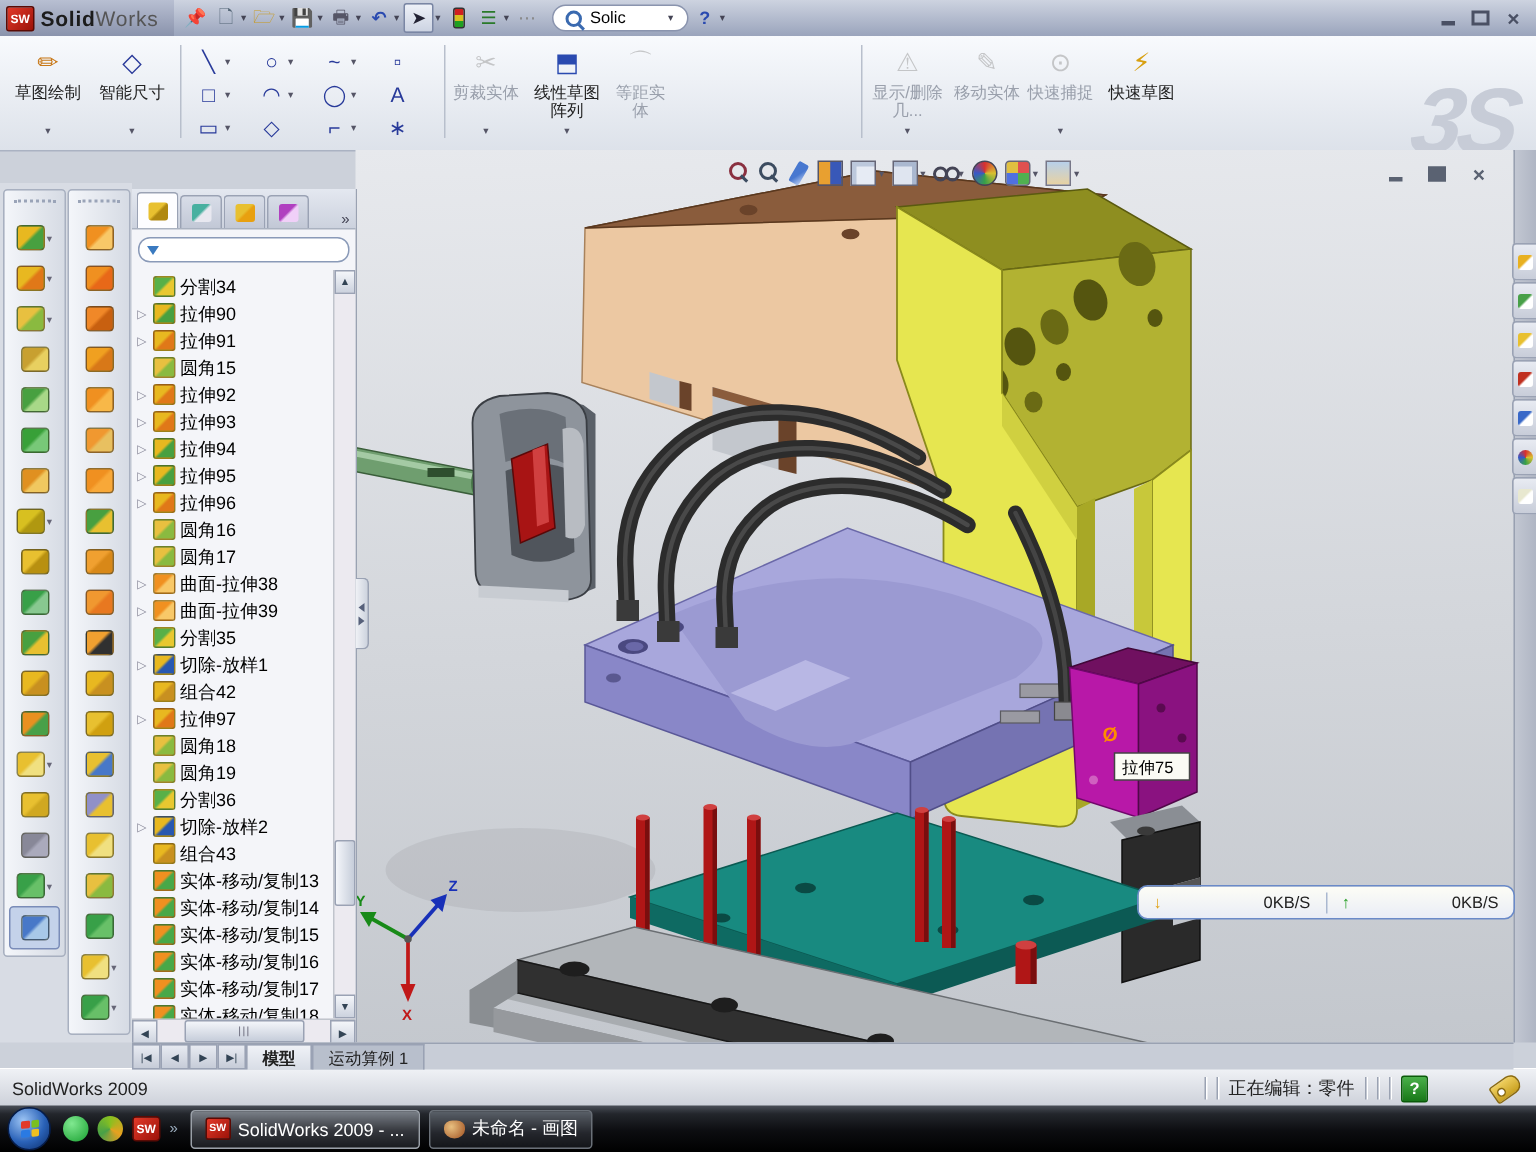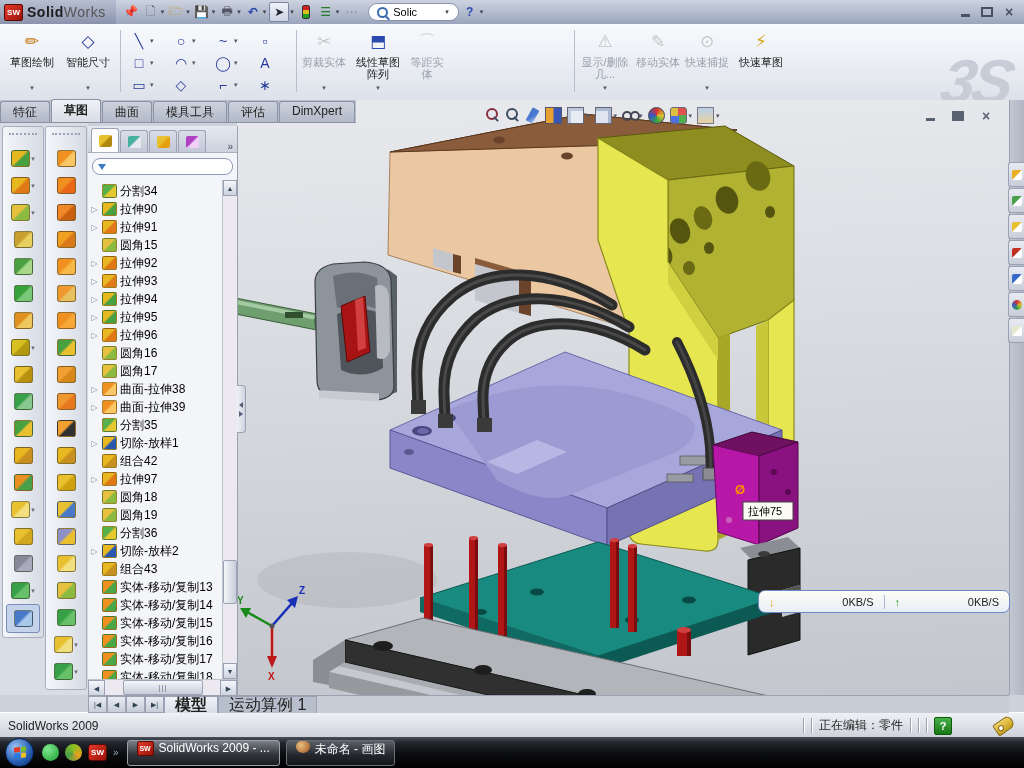--- a/index.html
+++ b/index.html
@@ -144,21 +144,21 @@
     background:linear-gradient(90deg,#c2c7d2,#aeb4c2);border-left:1px solid #98a0b0}
   #tp-tabs{position:absolute;left:-2px;top:62px;display:flex;flex-direction:column;gap:1px}
   .tp-tab{width:16px;height:23px;background:linear-gradient(#e8ebf2,#c8cdd9);border:1px solid #9aa2b4;
     border-right:0;border-radius:3px 0 0 3px;display:flex;align-items:center;justify-content:center}
   .tp-g{width:10px;height:10px;border-radius:2px}
   
   #doctabs{position:absolute;left:88px;top:695px;width:921px;height:17px;background:#c8cdd7;
     border-top:1px solid #9aa2b2;display:flex;align-items:stretch;z-index:5}
   .navbtn{width:17px;border:1px solid #9aa2b4;background:linear-gradient(#e8ebf2,#c6ccd8);
     font-size:7px;color:#345;display:flex;align-items:center;justify-content:center}
-  .dtab{font-size:16px;padding:1px 10px;border:1px solid #9aa2b4;border-bottom:0;
+  .dtab{font-size:11px;padding:1px 10px;border:1px solid #9aa2b4;border-bottom:0;
     background:#b8bfcc;color:#222;display:flex;align-items:center}
   .dtab.active{background:linear-gradient(#f0f2f7,#d8dde6);font-weight:bold}
   
   #statusbar{position:absolute;left:0;top:712px;width:1024px;height:25px;
     background:linear-gradient(#eff1f5,#ccd0d9);border-top:1px solid #fff;display:flex;align-items:center;
     font-size:12px;color:#222}
   #statusbar .left{padding-left:8px}
   #statusbar .right{margin-left:auto;display:flex;align-items:center;gap:7px;padding-right:10px}
   .ssep{width:1px;height:15px;background:#9aa2b2;box-shadow:1px 0 0 #fff}
   .helpbox{width:16px;height:16px;background:linear-gradient(#4ab04a,#187818);color:#fff;font-weight:bold;
@@ -172,21 +172,21 @@
     background:linear-gradient(#4a4f58 0%,#23262c 18%,#0c0d10 55%,#000 100%);display:flex;align-items:center}
   #orb{width:27px;height:27px;border-radius:50%;margin:0 8px 0 5px;position:relative;
     background:radial-gradient(circle at 35% 30%,#9cc4f4,#2a62b8 55%,#0a2a66);border:1px solid #061c48;
     display:flex;align-items:center;justify-content:center}
   .flag{width:12px;height:11px;display:grid;grid-template-columns:1fr 1fr;grid-template-rows:1fr 1fr;
     gap:1px;transform:skewY(-6deg)}
   .flag i{border-radius:1px}
   .ql{display:flex;align-items:center;gap:6px;margin-right:6px}
   .qlic{width:17px;height:17px;border-radius:3px}
   .chev{color:#9ab;font-size:10px;margin-right:8px}
-  .taskbtn{display:flex;gap:5px;height:24px;padding:0 9px;margin-right:6px;
+  .taskbtn{display:flex;align-items:center;gap:5px;height:24px;padding:0 9px;margin-right:6px;
     border:1px solid #6a7078;border-radius:3px;font-size:12px;color:#fff;max-width:170px;overflow:hidden;
     background:linear-gradient(#5a6068,#24262c 60%,#14161a)}
   .taskbtn.active{background:linear-gradient(#7a8088,#34363c 55%,#1a1c20);border-color:#9aa0a8}
   .taskbtn .tic{flex:none}
   .taskbtn .tlabel{white-space:nowrap;overflow:hidden;text-overflow:ellipsis}
   #tray{margin-left:auto;display:flex;align-items:center;gap:5px;padding-right:8px}
   .kbic{width:19px;height:12px;background:#dde2ea;border:1px solid #889;border-radius:2px;
     box-shadow:inset 0 -3px 0 #aab4c2}
   .tray-ic{width:15px;height:15px;border-radius:3px}
   #clock{color:#fff;font-size:13px;margin-left:6px}
@@ -335,28 +335,20 @@
       <span>快速捕捉</span>
         <span class="bdrop">▾</span>
     </div>
     <div class="bigbtn" style="left:736px;width:50px">
       <span class="bicon" style="color:#d8a010">⚡</span>
       <span>快速草图</span>
     </div>
     <div id="watermark">3S</div>
   </div>
 
-  <div id="ctabs">
-      <div class="ctab">特征</div>
-      <div class="ctab active">草图</div>
-      <div class="ctab">曲面</div>
-      <div class="ctab">模具工具</div>
-      <div class="ctab">评估</div>
-      <div class="ctab">DimXpert</div>
-    </div>
 
   <div id="leftstrip"></div>
   <div class="vtoolbar" style="left:2px;top:126px" id="vtb1">
       <div class="vt-grip"></div>
       <div class="vt-row">
         <span class="blob" style="background: linear-gradient(135deg, rgb(232, 184, 32) 45%, rgb(72, 160, 64) 55%);"></span>
         <span class="arr">▾</span>
       </div>
       <div class="vt-row">
         <span class="blob" style="background: linear-gradient(135deg, rgb(232, 184, 32) 45%, rgb(224, 120, 24) 55%);"></span>

